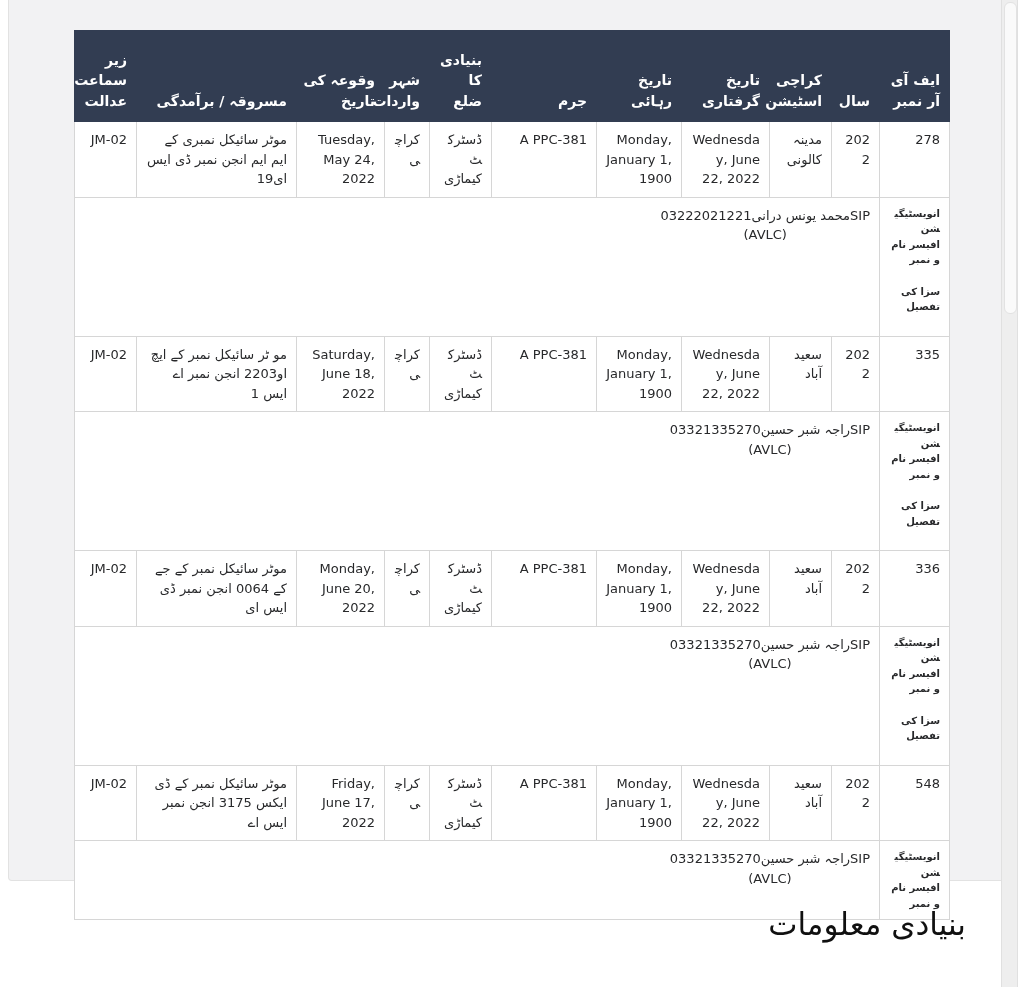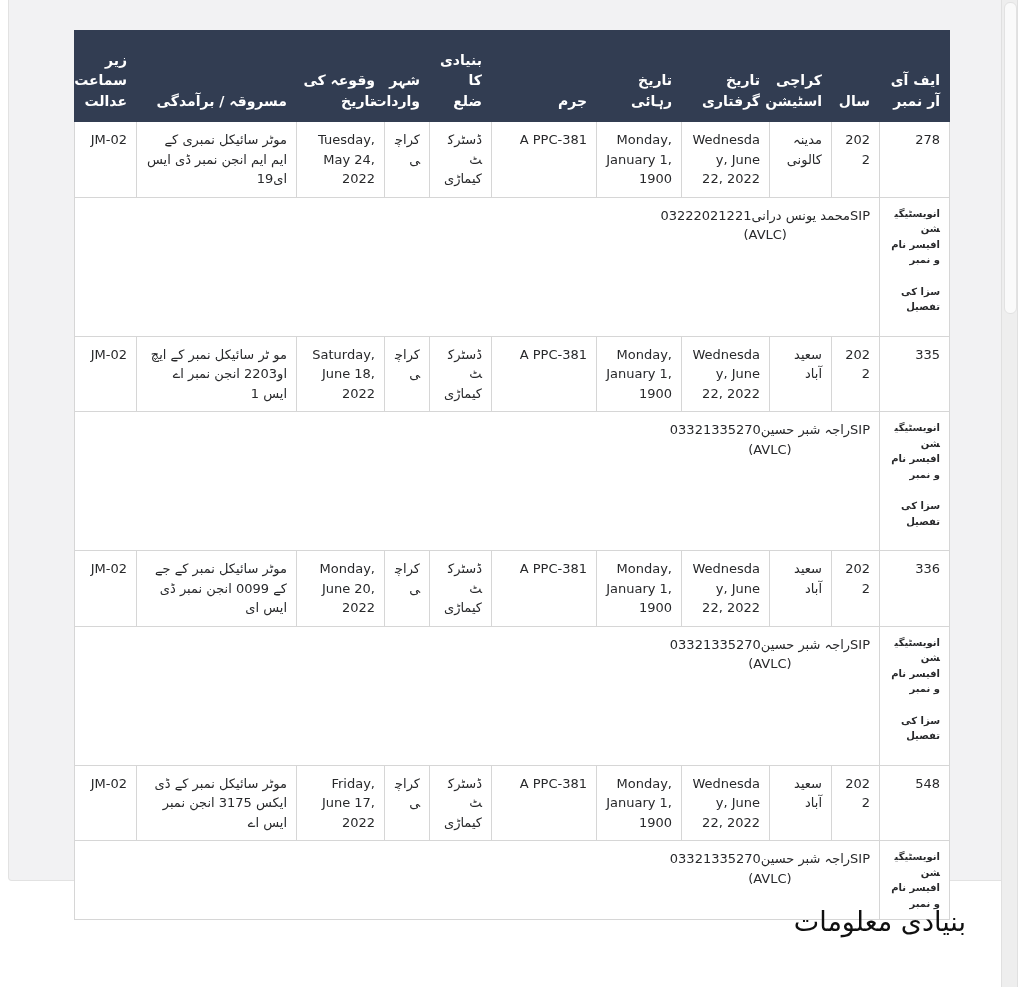--- a/index.html
+++ b/index.html
@@ -54,21 +54,21 @@
     border-left:1px solid #e0e0e0; border-right:1px solid #e0e0e0;
     box-sizing:border-box;
   }
   .scroll-thumb {
     position:absolute; left:2px; top:2px; width:11px; height:310px;
     background:#fafafa; border:1px solid #e2e2e2; border-radius:6px;
   }
   .basic-heading {
     position:absolute; right:58px; top:906px;
     font-family:"DejaVu Serif","DejaVu Sans",serif;
-    font-size:27px; color:#101010;
+    font-size:31px; color:#101010;
     direction:rtl;
   }
 </style>
 </head>
 <body>
 
 <div class="panel">
   <table class="fir-table" dir="rtl">
     <colgroup>
       <col style="width:70px">
@@ -153,21 +153,21 @@
       <tr class="main-row">
         <td>336</td>
         <td>2022</td>
         <td>سعید آباد</td>
         <td>Wednesday, June 22, 2022</td>
         <td>Monday, January 1, 1900</td>
         <td>381-A PPC</td>
         <td>ڈسٹرکٹ کیماڑی</td>
         <td>کراچی</td>
         <td>Monday, June 20, 2022</td>
-        <td>موٹر سائیکل نمبر کے جے کے 0099 انجن نمبر ڈی ایس ای</td>
+        <td>موٹر سائیکل نمبر کے جے کے 0064 انجن نمبر ڈی ایس ای</td>
         <td>JM-02</td>
       </tr>
       <tr class="officer-row">
         <td class="sub-label">انویسٹیگیشن افیسر نام و نمبر</td>
         <td class="officer-value" colspan="10"><span class="ov">SIPراجہ شبر حسین03321335270
 (AVLC)</span></td>
       </tr>
       <tr class="sentence-row">
         <td class="sub-label">سزا کی تفصیل</td>
         <td colspan="10"></td>

